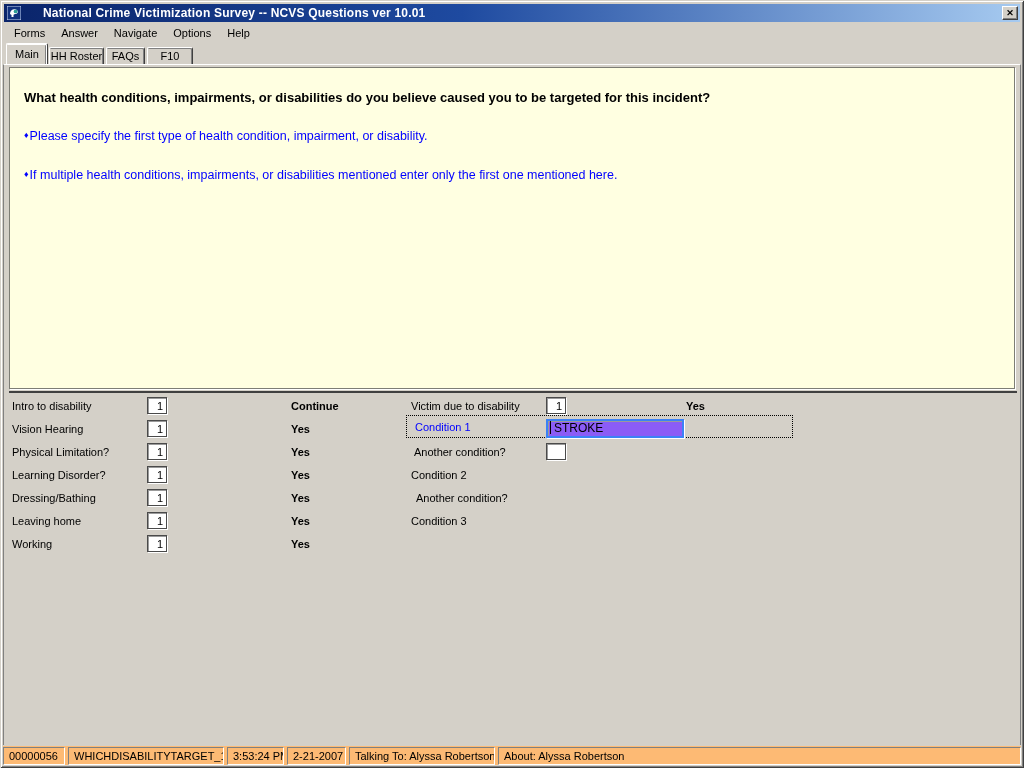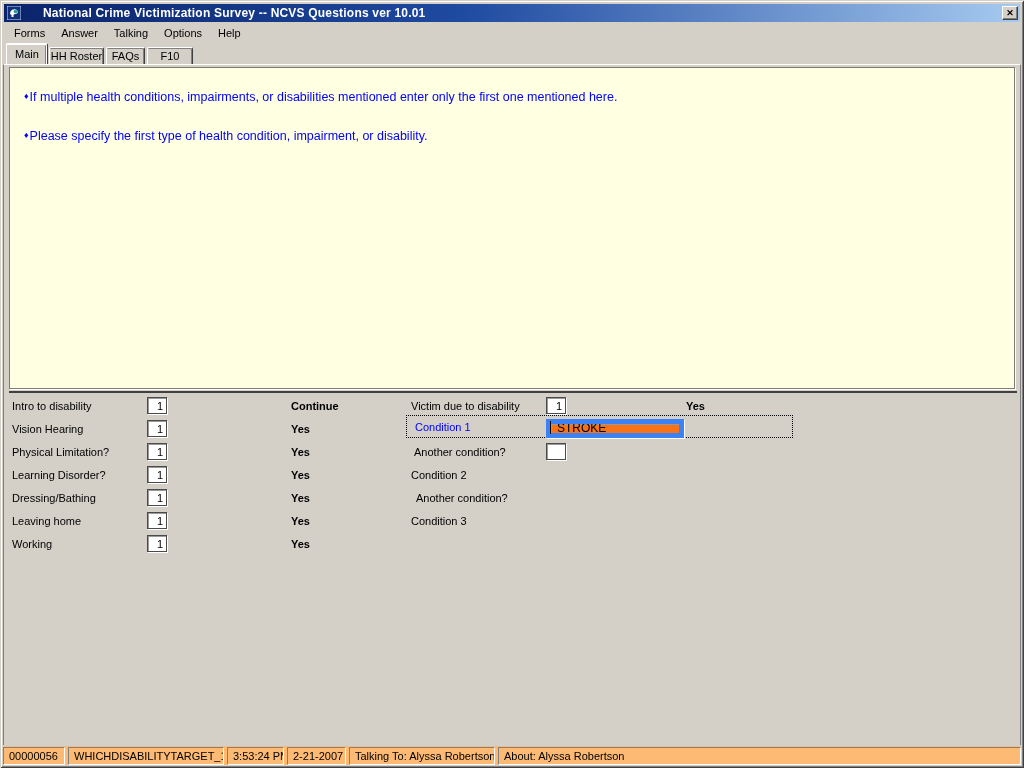--- a/index.html
+++ b/index.html
@@ -72,22 +72,22 @@
     border:1px solid #4a4a4a; box-shadow: inset 1px 1px 0 #9a9a9a, 1px 1px 0 #ffffff;
     font-size:11px; text-align:right; padding-right:3px; outline:none;
     font-family:"Liberation Sans","DejaVu Sans",sans-serif;
   }
   .focusrect {
     position:absolute; border:1px dotted #000000; height:23px;
   }
   .focuslabel { position:absolute; font-size:11px; color:#0000ff; white-space:nowrap; top:5px; }
   .textwrap { position:absolute; left:139px; top:2px; width:138px; height:19px; }
   .textbox {
-    width:138px; height:19px; background:#f97316;
-    border:5px solid #3b82f6; box-shadow: inset 1px 1px 0 #9a9a9a, 1px 1px 0 #ffffff;
+    width:138px; height:19px; background:#8b5cf6;
+    border:2px solid #3b82f6; box-shadow: inset 1px 1px 0 #9a9a9a, 1px 1px 0 #ffffff;
     font-size:12px; padding-left:6px; outline:none;
     font-family:"Liberation Sans","DejaVu Sans",sans-serif;
   }
   .caret { position:absolute; left:4px; top:3px; width:1px; height:13px; background:#000; }
   
   .statusbar {
     position:absolute; left:3px; top:746px; width:1018px; height:19px;
     display:flex; gap:3px; align-items:stretch; background:#fdba74; padding-top:1px;
   }
   .spanel {
@@ -110,40 +110,41 @@
       <path d="M3 8 C3 4.5 6 2.5 9 3.5 C11 4.2 11.5 6.5 10 7.5 C8.5 8.5 6.5 7.5 6.5 9.5 L6.5 11 L4.5 11 L4.5 9 Z" fill="#ffffff"></path>
       <circle cx="8.6" cy="5.4" r="1.9" fill="#2e9e96"></circle>
     </svg>
     <span class="titletext">National Crime Victimization Survey -- NCVS Questions ver 10.01</span>
     <div class="closebtn">✕</div>
   </div>
 
   <div class="menubar">
     <span class="menuitem">Forms</span>
     <span class="menuitem">Answer</span>
-    <span class="menuitem">Talking</span>
+    <span class="menuitem">Navigate</span>
     <span class="menuitem">Options</span>
     <span class="menuitem">Help</span>
   </div>
 
   <div class="tabstrip">
     <div class="tab active" style="left:1px;   width:42px;">Main</div>
     <div class="tab inactive" style="left:44px;  width:55px;">HH Roster</div>
     <div class="tab inactive" style="left:101px; width:39px;">FAQs</div>
     <div class="tab inactive" style="left:142px; width:46px;">F10</div>
   </div>
 
   <div class="contentframe">
 
     <div class="qpanel">
+      <div class="qtext">What health conditions, impairments, or disabilities do you believe caused you to be targeted for this incident?</div>
+      <div class="instr">
+        <span class="bullet">♦</span><span>Please specify the first type of health condition, impairment, or disability.</span>
+      </div>
       <div class="instr">
         <span class="bullet">♦</span><span>If multiple health conditions, impairments, or disabilities mentioned enter only the first one mentioned here.</span>
-      </div>
-      <div class="instr">
-        <span class="bullet">♦</span><span>Please specify the first type of health condition, impairment, or disability.</span>
       </div>
     </div>
 
     <div class="gridpanel">
 
       <div class="frow" style="top:2px;  left:0; width:400px;">
         <span class="flabel" style="left:3px">Intro to disability</span>
         <input class="numbox" style="left: 138px;" value="1">
         <span class="fanswer" style="left:282px">Continue</span>
       </div>

